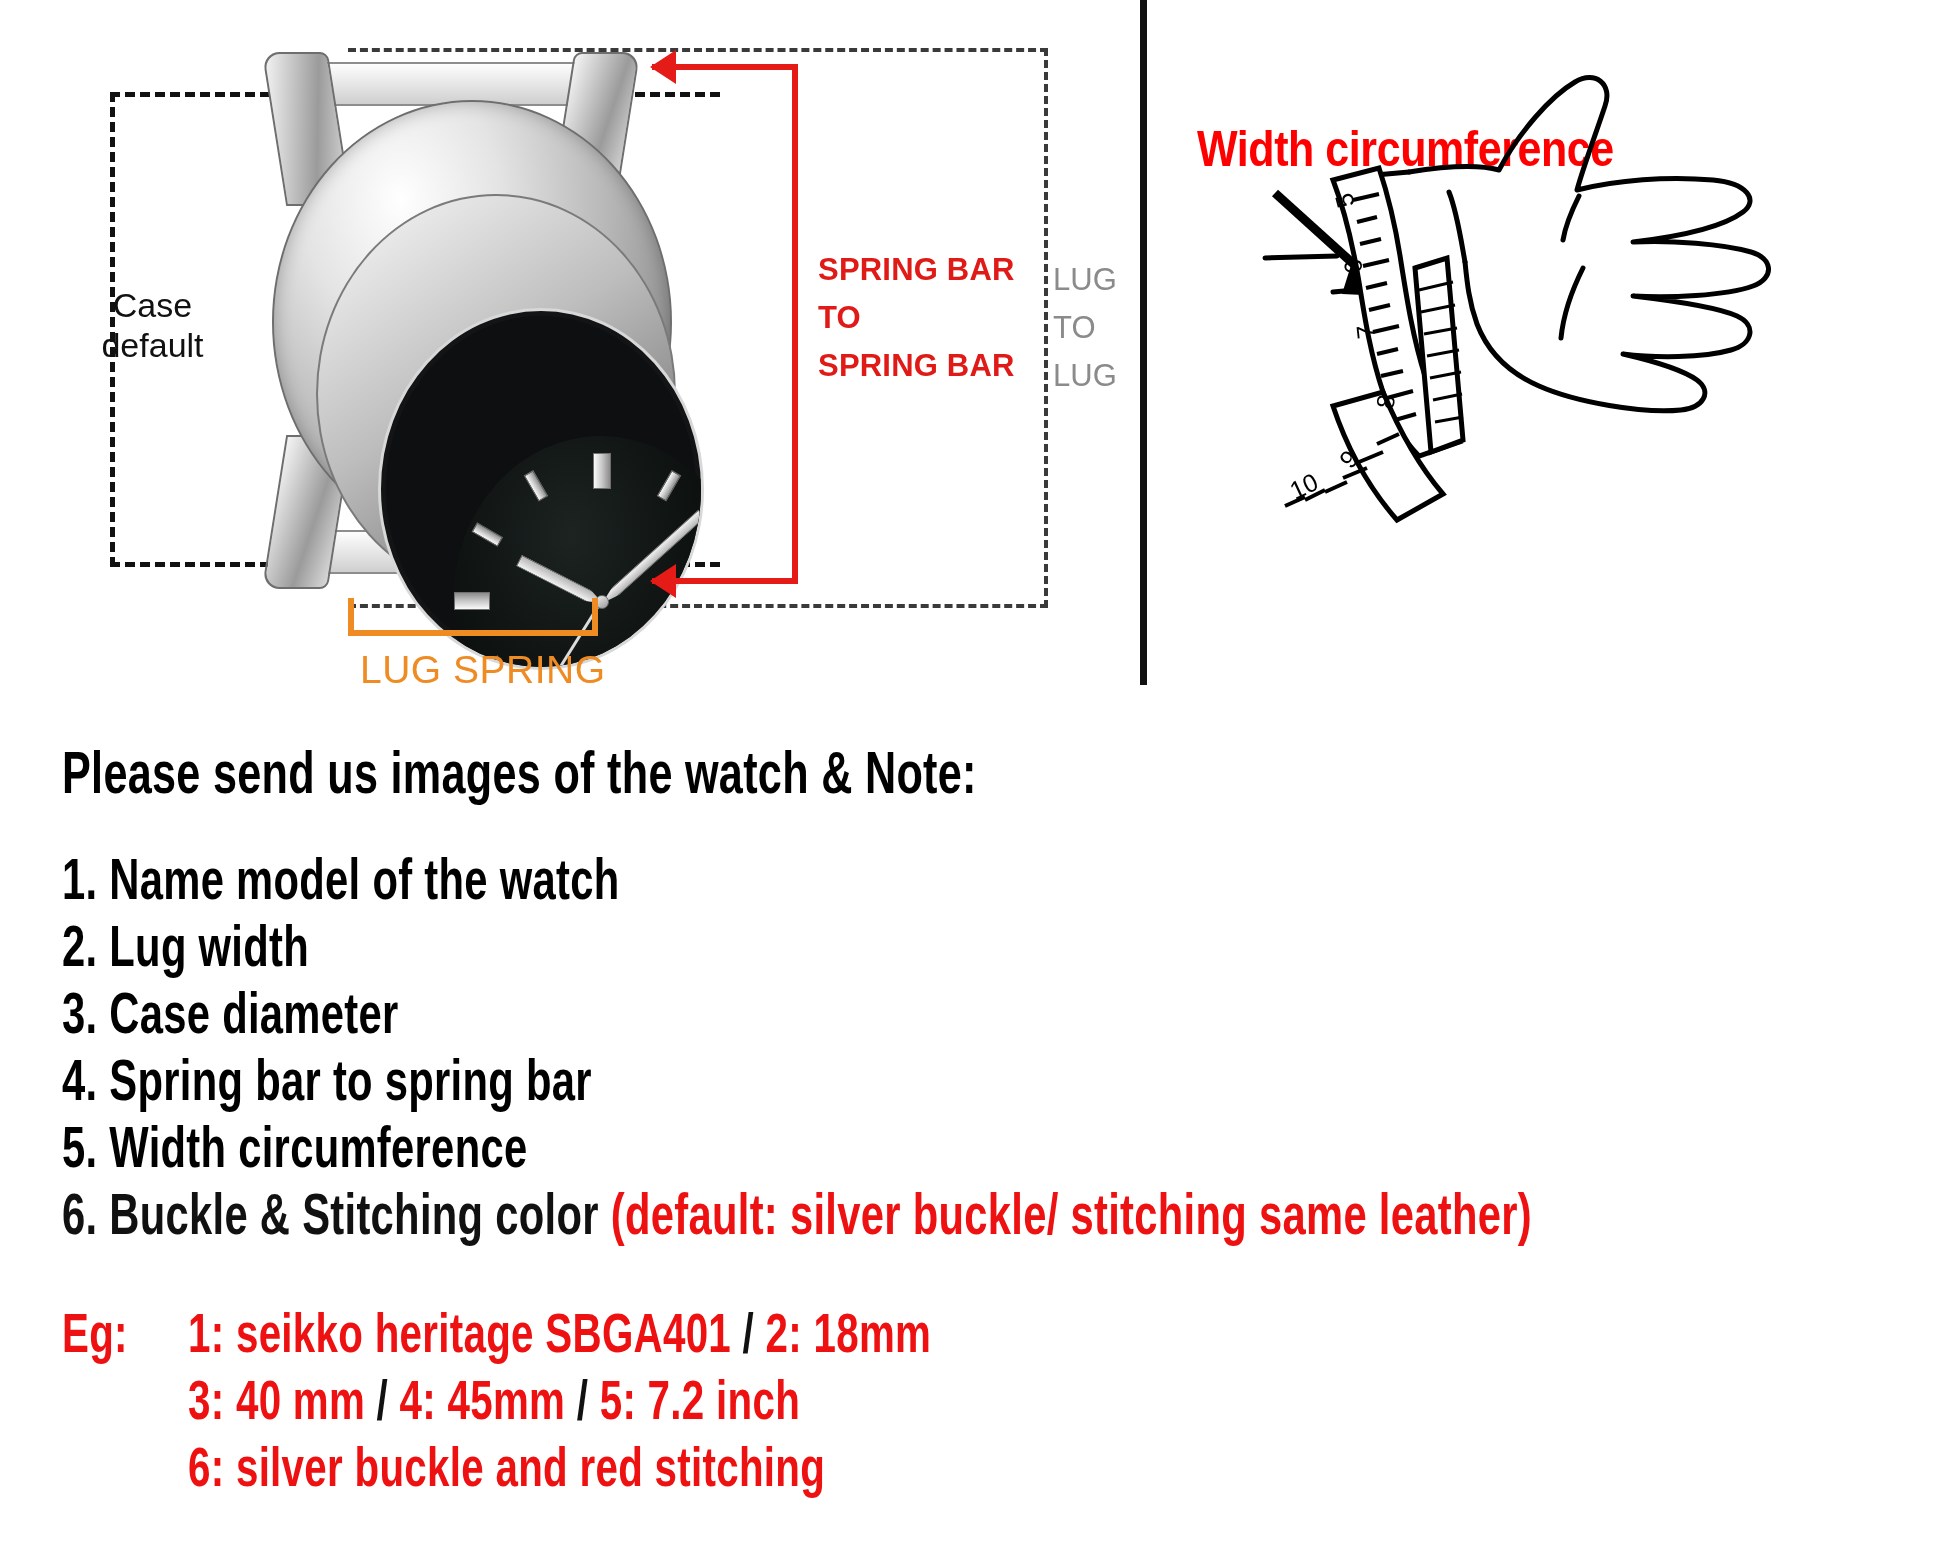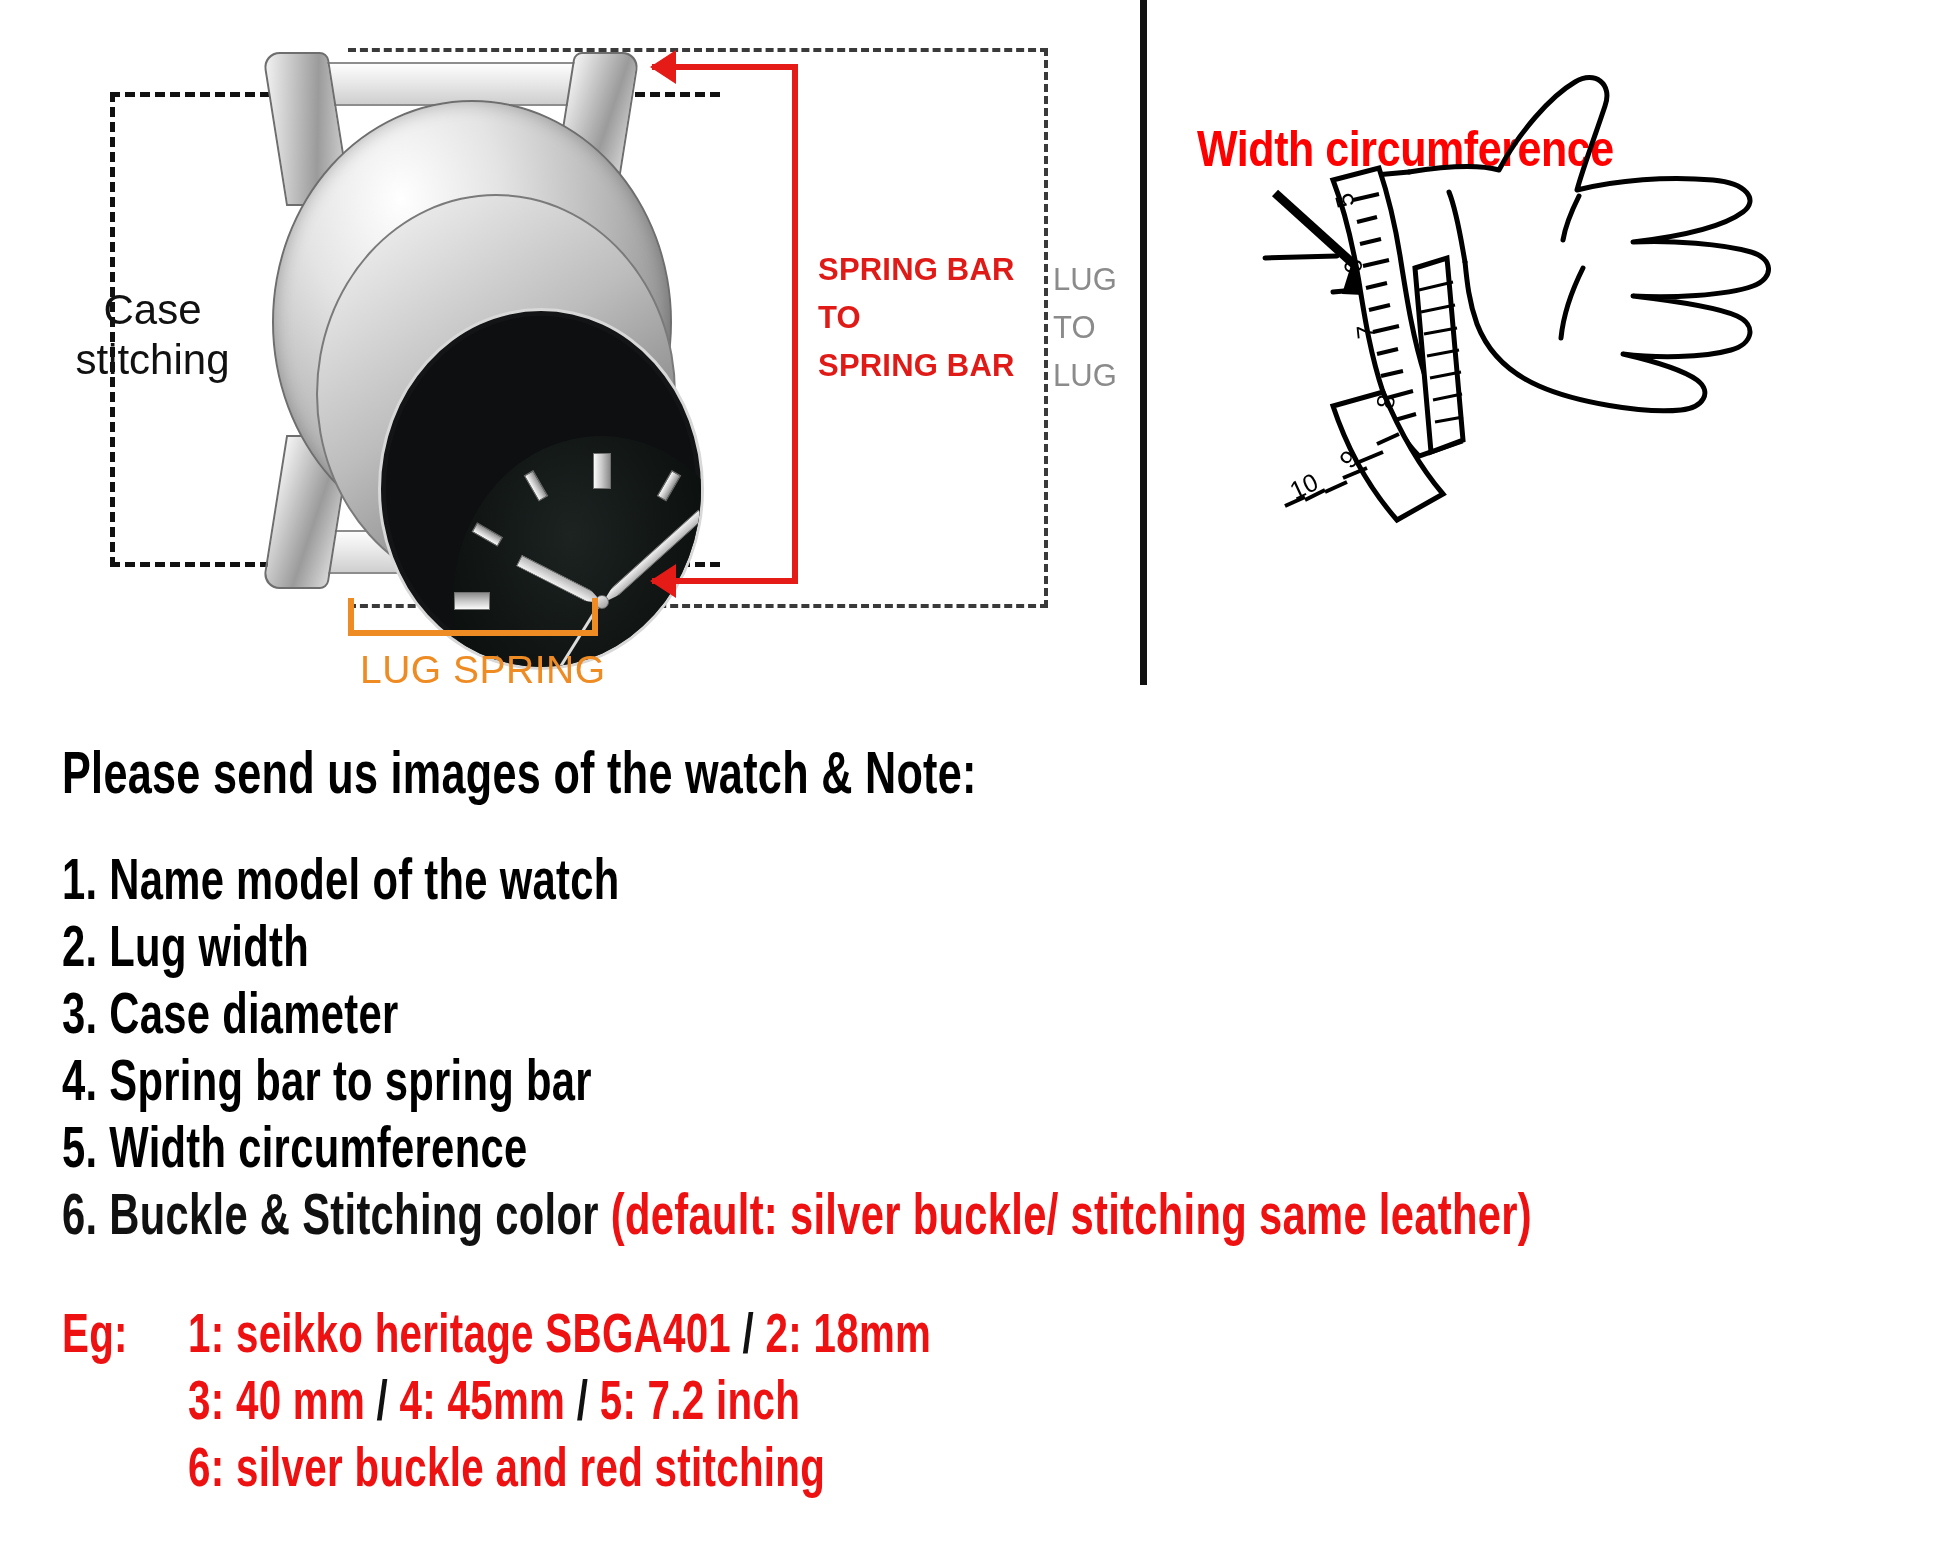--- a/index.html
+++ b/index.html
@@ -18,21 +18,21 @@
 
   
   #lug-to-lug-box{position:absolute;left:348px;top:48px;width:700px;height:560px;
                   border:4px dashed #3a3a3a;box-sizing:border-box;
                   border-left:none;}
   
   #case-diameter-box{position:absolute;left:110px;top:92px;width:610px;height:475px;
                      border:5px dashed #111;box-sizing:border-box;border-right:none;}
 
   .lbl-case-diameter{position:absolute;left:45px;top:285px;width:215px;
-      font-size:42px;color:#111;line-height:1.18;text-align:center;
+      font-size:34px;color:#111;line-height:1.18;text-align:center;
       font-family:"Liberation Sans","DejaVu Sans",sans-serif;}
 
   
   #watch-wrap{position:absolute;left:250px;top:30px;width:440px;height:580px;}
 
   .strap{position:absolute;left:62px;width:272px;height:40px;
          background:linear-gradient(180deg,#fdfdfd 0%,#e9e9e9 45%,#cfcfcf 100%);
          border:2px solid #8d8d8d;border-radius:3px;}
   #strap-top{top:32px;}
   #strap-bottom{top:500px;}
@@ -146,21 +146,21 @@
 
   <div id="panel-divider"></div>
 
   <div id="left-panel">
 
     <div id="lug-to-lug-box"></div>
     <div id="case-diameter-box"></div>
 
     <div class="lbl-case-diameter">
       <span>Case</span><br>
-      <span>stitching</span>
+      <span>default</span>
     </div>
 
     <div id="watch-wrap">
       <div class="strap" id="strap-top"></div>
       <div class="strap" id="strap-bottom"></div>
       <div class="lug" id="lug-tl"></div>
       <div class="lug" id="lug-tr"></div>
       <div class="lug" id="lug-bl"></div>
       <div class="lug" id="lug-br"></div>
       <div id="crown"></div>

